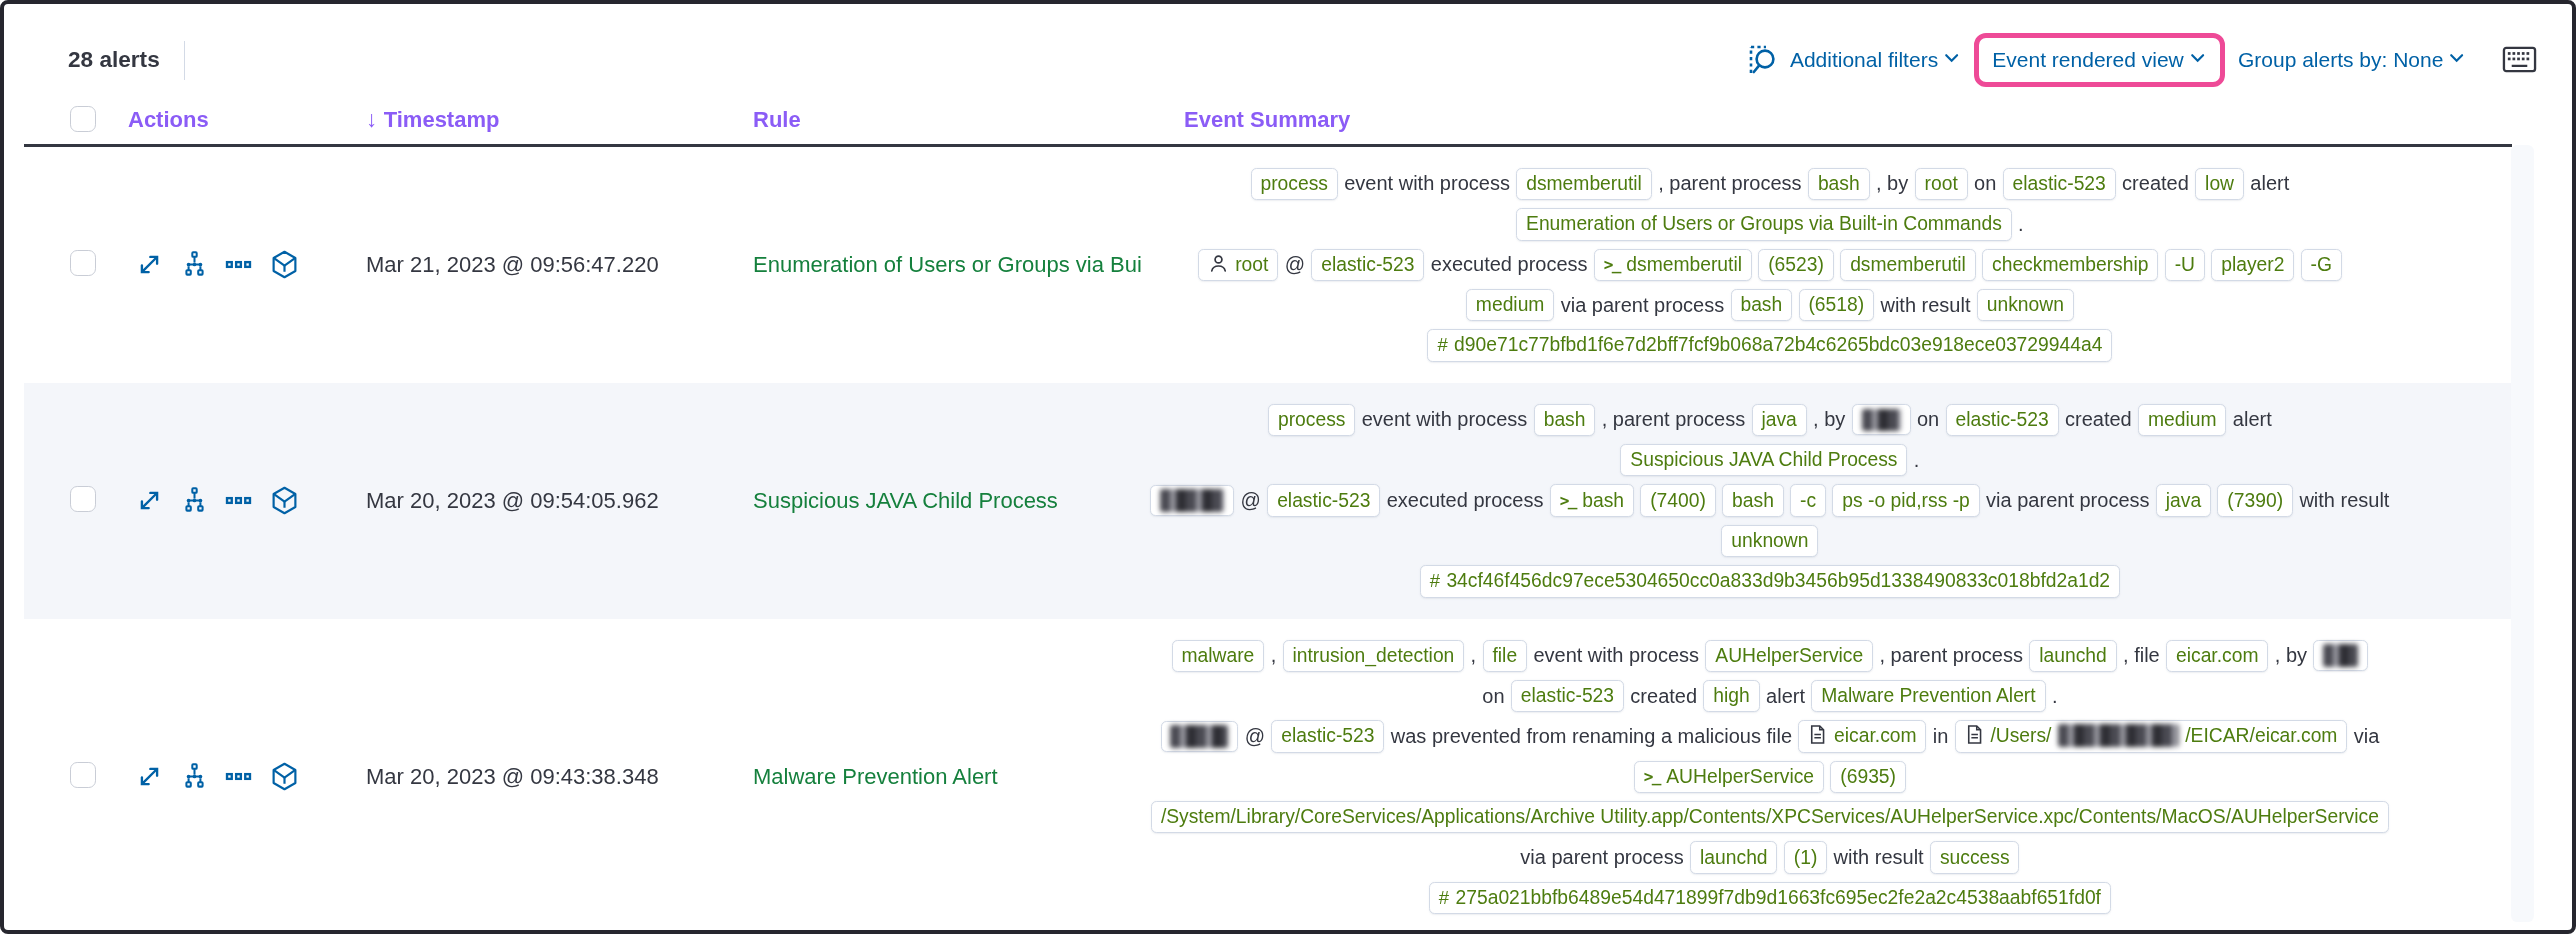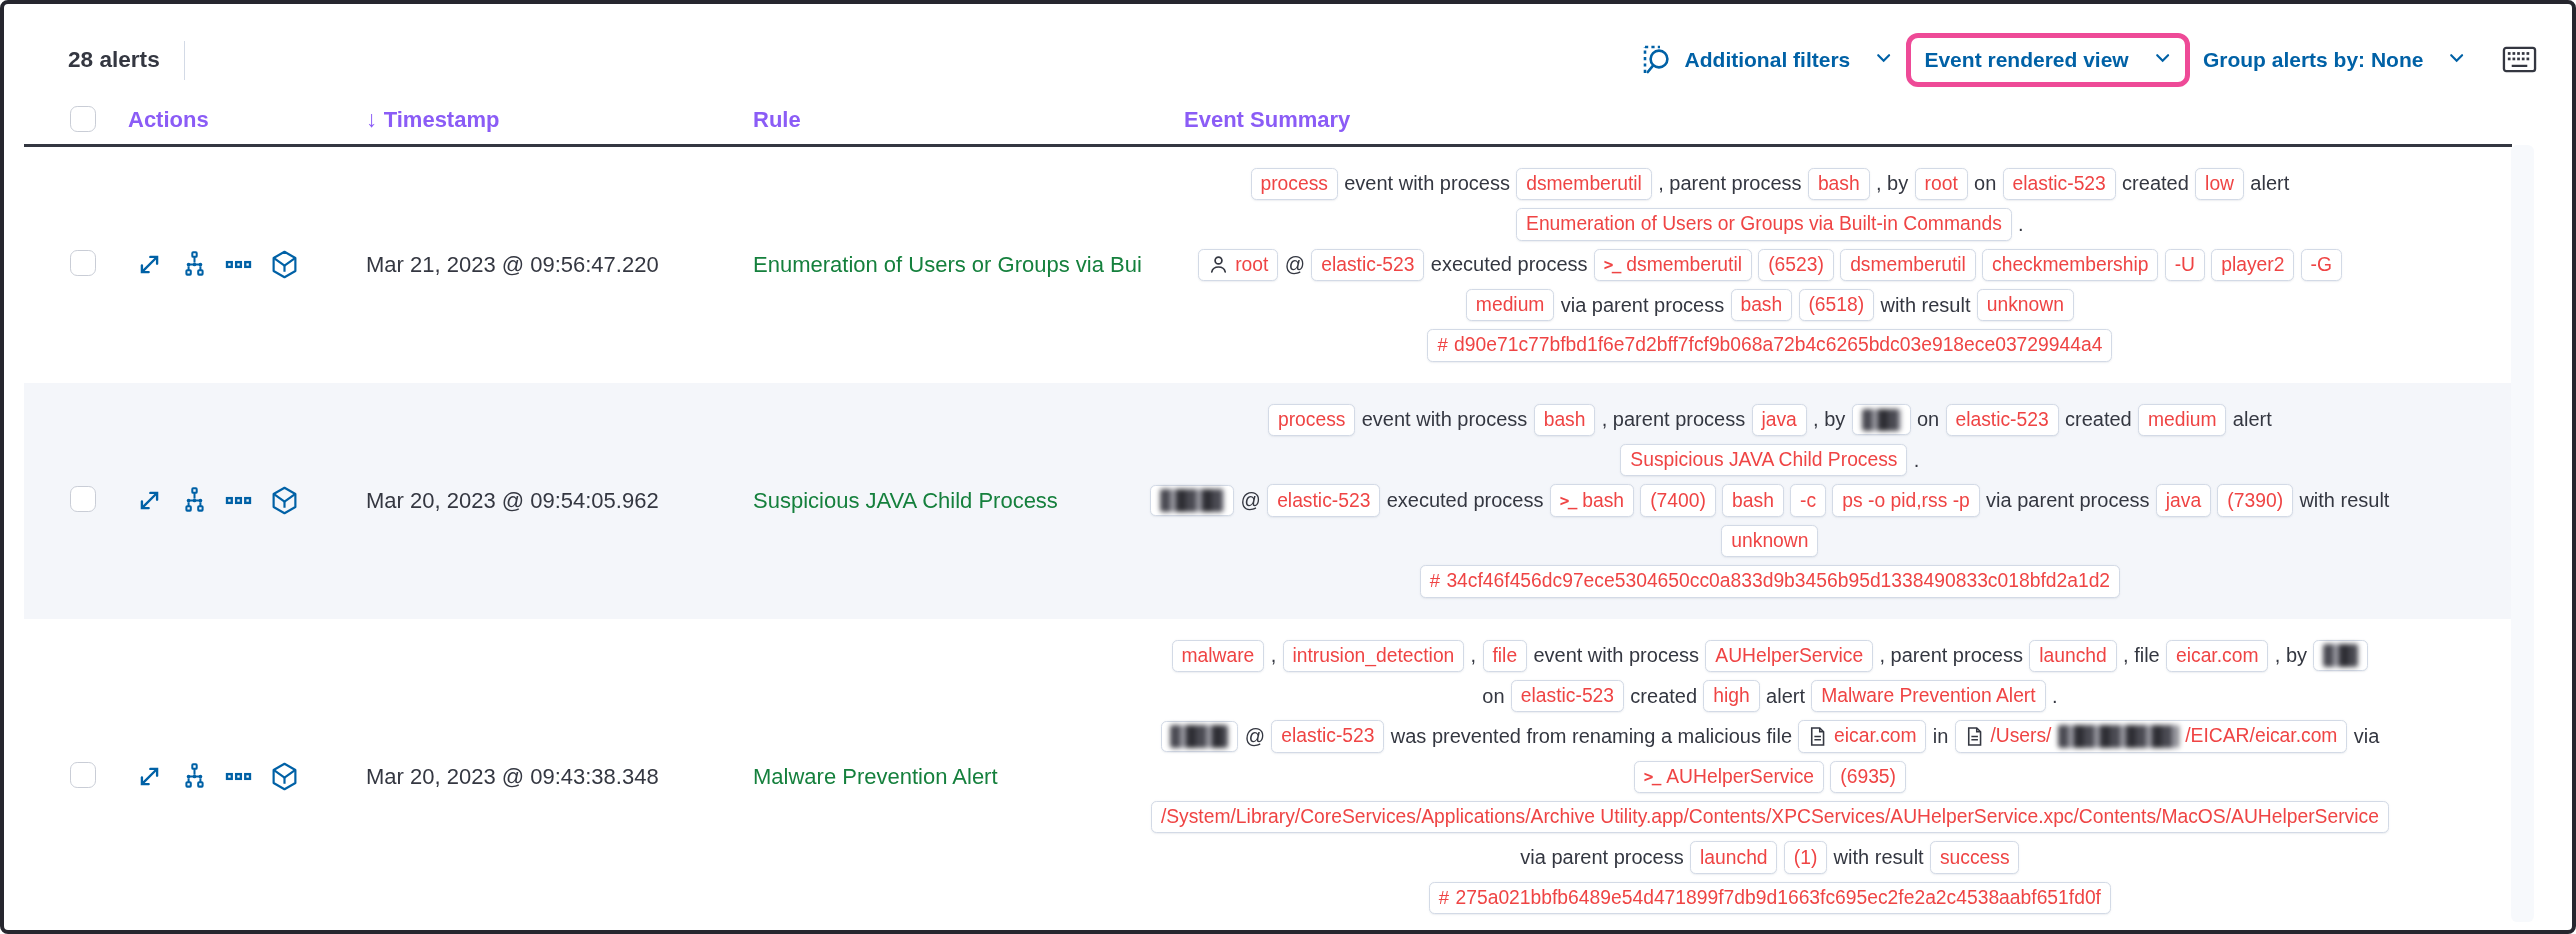--- a/index.html
+++ b/index.html
@@ -7,21 +7,21 @@
   .frame{position:absolute;inset:0;border:4.8px solid #26262e;border-radius:8px;background:#fff;overflow:hidden;box-sizing:border-box;padding-left:20px;}
 
   
   .toolbar{display:flex;align-items:center;margin:24px 35px 4.8px 44px;height:64px;}
   .count{font-size:22.6px;font-weight:700;color:#343741;white-space:nowrap;}
   .vdiv{display:inline-block;width:1.6px;height:39px;background:#d3dae6;margin-left:24px;}
   .spacer{flex:1;}
   .tb-right{display:flex;align-items:center;gap:11.3px;}
   .iconbtn,.linkbtn,.abtn{background:none;border:none;padding:0;cursor:pointer;font-family:inherit;}
   .iconbtn{color:#0061a6;display:flex;align-items:center;}
-  .linkbtn{color:#0061a6;font-size:21px;font-weight:700;display:inline-flex;align-items:flex-end;gap:24px;white-space:nowrap;}
+  .linkbtn{color:#0061a6;font-size:21px;font-weight:400;display:inline-flex;align-items:flex-end;gap:4px;white-space:nowrap;}
   .kb{color:#343741;margin-left:24px;}
   .pinkbox{border:5.6px solid #ee4a97;border-radius:12px;padding:9.7px 13px;margin:0 1.6px;background:#fff;display:inline-flex;}
 
   
   .r{display:grid;grid-template-columns:60px 238px 387px 391px 1fr;align-items:center;margin:0 60px 0 0;padding-left:44px;}
   .thead{height:47px;border-bottom:3.2px solid #343741;}
   .hlabel{font-size:22px;font-weight:700;color:#8b5cf6;display:flex;align-items:center;gap:6.4px;}
   .hlabel.es{padding-left:40px;}
   .sort{font-size:22.6px;font-weight:400;}
   .checkbox{display:inline-block;width:26px;height:26px;border:1.6px solid #c9cdd6;border-radius:7.2px;background:#fff;box-sizing:border-box;margin-left:1.6px;}
@@ -29,22 +29,22 @@
   .row{align-items:center;}
   .row.striped{background:#f4f6fa;}
   .actions{display:flex;align-items:center;gap:17.7px;padding-left:8px;color:#0061a6;}
   .abtn{color:#0061a6;display:flex;align-items:center;}
   .ts{font-size:22px;color:#343741;white-space:nowrap;}
   .rule{font-size:22px;color:#15803d;white-space:nowrap;overflow:hidden;}
 
   .lines{display:flex;flex-direction:column;align-items:center;gap:8px;padding:21px 121px 21px 4.8px;}
   .line{display:flex;flex-wrap:wrap;justify-content:center;align-items:center;column-gap:6.4px;row-gap:8px;}
   .t{font-size:20px;color:#343741;white-space:nowrap;}
-  .badge{display:inline-flex;align-items:center;gap:6.4px;background:#fff;border:1.6px solid #d3dae6;border-radius:5.6px;
-         padding:3.2px 8.9px;font-size:19.3px;font-weight:500;color:#ef4444;white-space:nowrap;line-height:24px;
+  .badge{display:inline-flex;align-items:flex-start;gap:6.4px;background:#fff;border:1.6px solid #d3dae6;border-radius:5.6px;
+         padding:3.2px 8.9px;font-size:19.3px;font-weight:500;color:#4d7c0f;white-space:nowrap;line-height:24px;
          box-shadow:0 0.8px 1.6px rgba(152,162,179,.18);}
   .termpfx{font-family:"DejaVu Sans Mono",monospace;font-size:16px;font-weight:600;letter-spacing:-1.6px;}
   .hashpfx{font-size:18.5px;font-weight:500;}
   .redact{display:inline-block;height:22.6px;border-radius:2.4px;vertical-align:middle;
           background:repeating-linear-gradient(90deg,#4a4a52 0 9.7px,#9a9aa2 9.7px 16px,#2e2e34 16px 26px);
           filter:blur(2.4px);}
   .scrolltrack{position:absolute;top:141px;bottom:8px;right:38px;width:22.6px;background:#f7f9fc;border-radius:6.4px;}
 </style>
 </head>
 <body>

